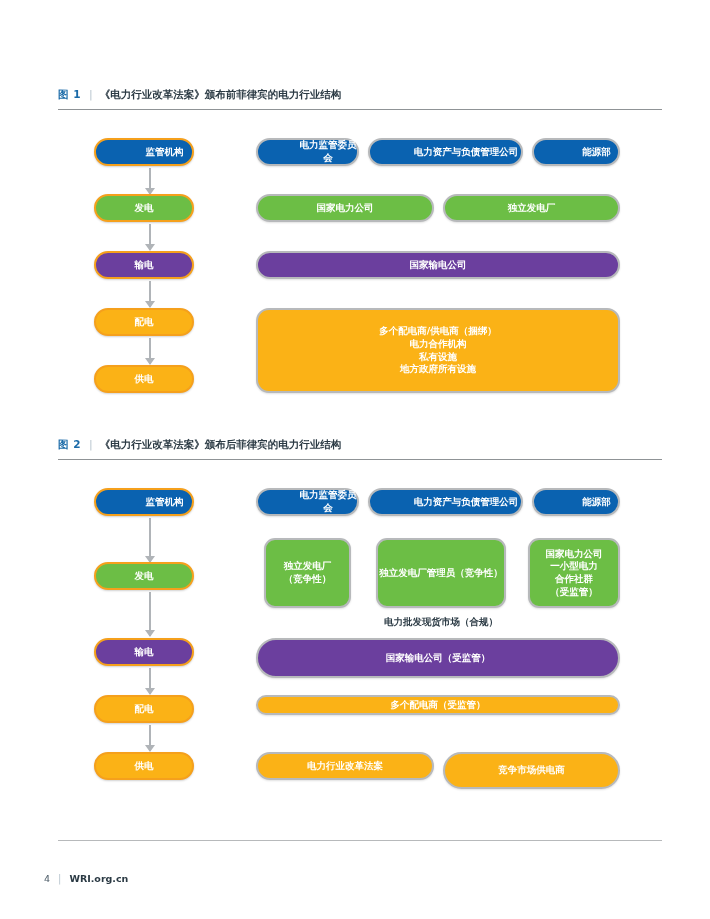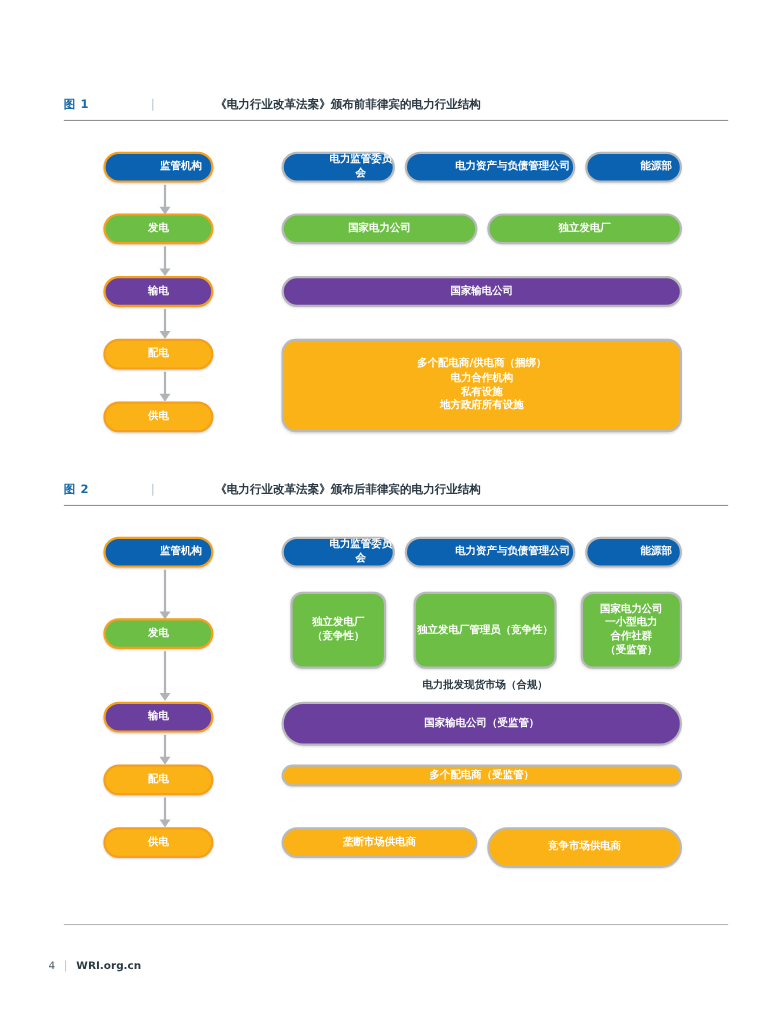--- a/index.html
+++ b/index.html
@@ -6,21 +6,21 @@
   html, body {
     width: 710px; height: 919px;
     background: #ffffff;
     font-family: "DejaVu Sans", "Liberation Sans", sans-serif;
     overflow: hidden;
   }
   .page { position: relative; width: 710px; height: 919px; }
 
   
   .fig-header { position: absolute; left: 58px; width: 604px; }
-  .fig-title-row { display: flex; align-items: baseline; white-space: nowrap; gap: 48px; }
+  .fig-title-row { display: flex; align-items: baseline; white-space: nowrap; }
   .fig-label {
     color: #1a6aa8; font-weight: bold; font-size: 10.5px; letter-spacing: .5px;
   }
   .fig-sep { color: #b9c6cf; font-size: 11px; margin: 0 7px 0 8px; }
   .fig-caption { color: #2b3a44; font-size: 10.5px; font-weight: bold; }
   .fig-rule { margin-top: 7px; height: 1px; background: #8f9396; width: 604px; }
 
   
   .diagram { position: absolute; left: 58px; width: 604px; }
 
@@ -193,21 +193,21 @@
       <span>合作社群</span>
       <span>（受监管）</span>
     </div>
 
     <div class="market-label" style="left:278px; top:138px; width:210px;">电力批发现货市场（合规）</div>
 
     <div class="pill entity c-purple" style="left:198px; top:160px; width:364px; height:40px;">国家输电公司（受监管）</div>
 
     <div class="pill entity c-orange" style="left:198px; top:217px; width:364px; height:20px;">多个配电商（受监管）</div>
 
-    <div class="pill entity c-orange" style="left:198px; top:274px; width:178px; height:28px;">垄断市场供电商</div>
+    <div class="pill entity c-orange" style="left:198px; top:274px; width:178px; height:28px;">电力行业改革法案</div>
     <div class="pill entity c-orange" style="left:385px; top:274px; width:177px; height:37px;">竞争市场供电商</div>
   </div>
 
   <div class="footer-rule"></div>
   <div class="footer">
     <span class="pagenum">4</span>
     <span class="fsep">|</span>
     <span class="site">WRI.org.cn</span>
   </div>
 

